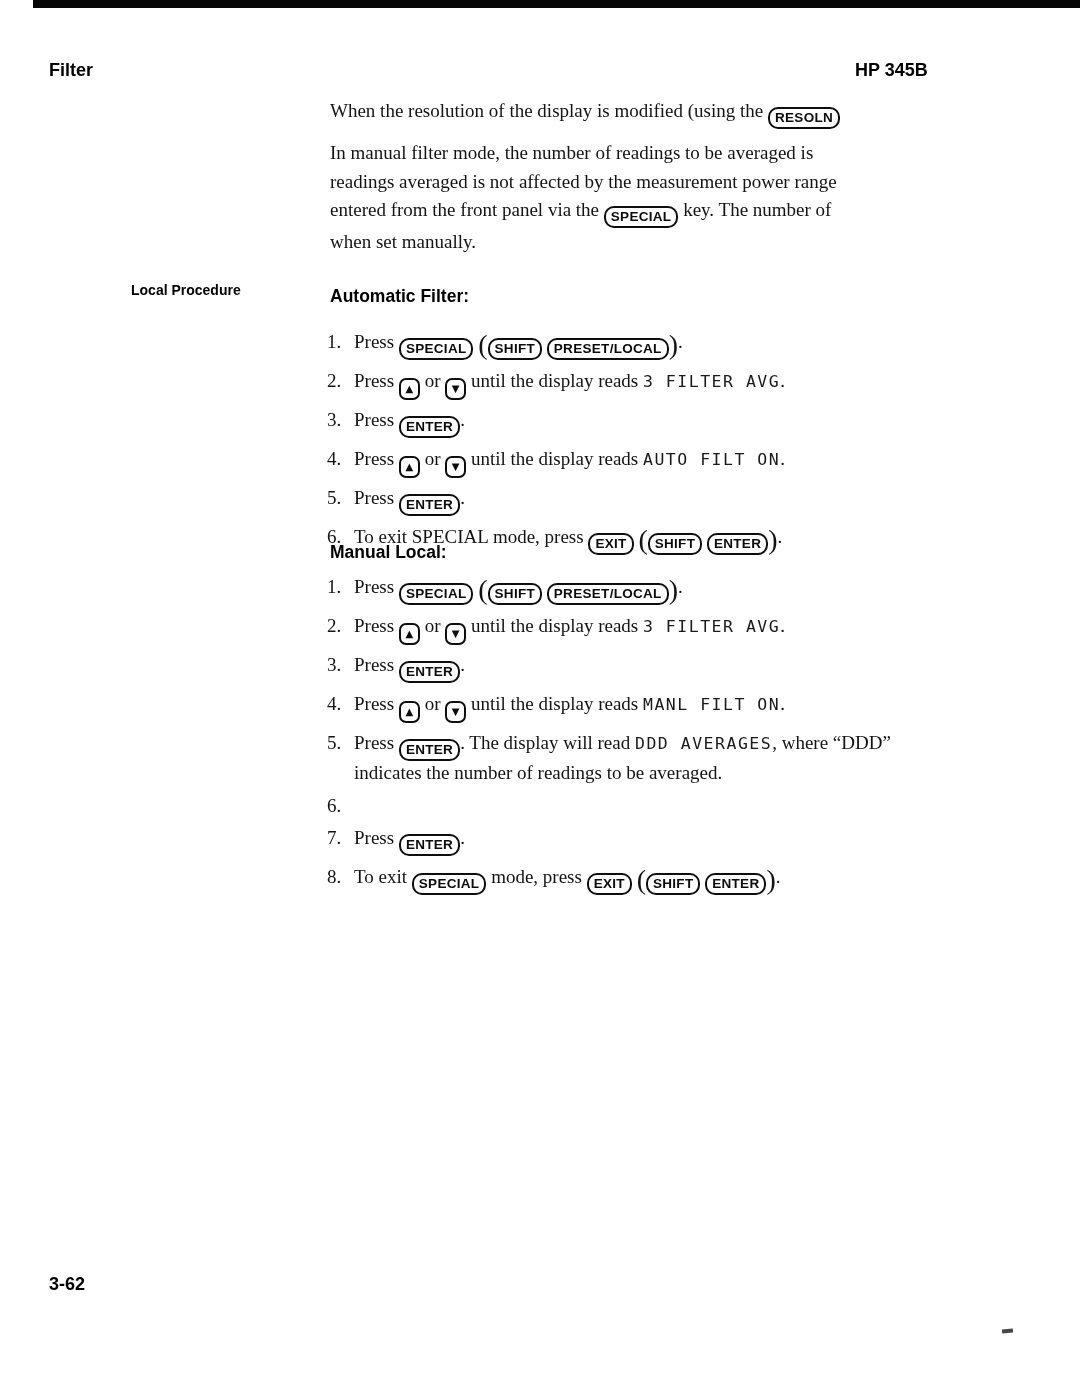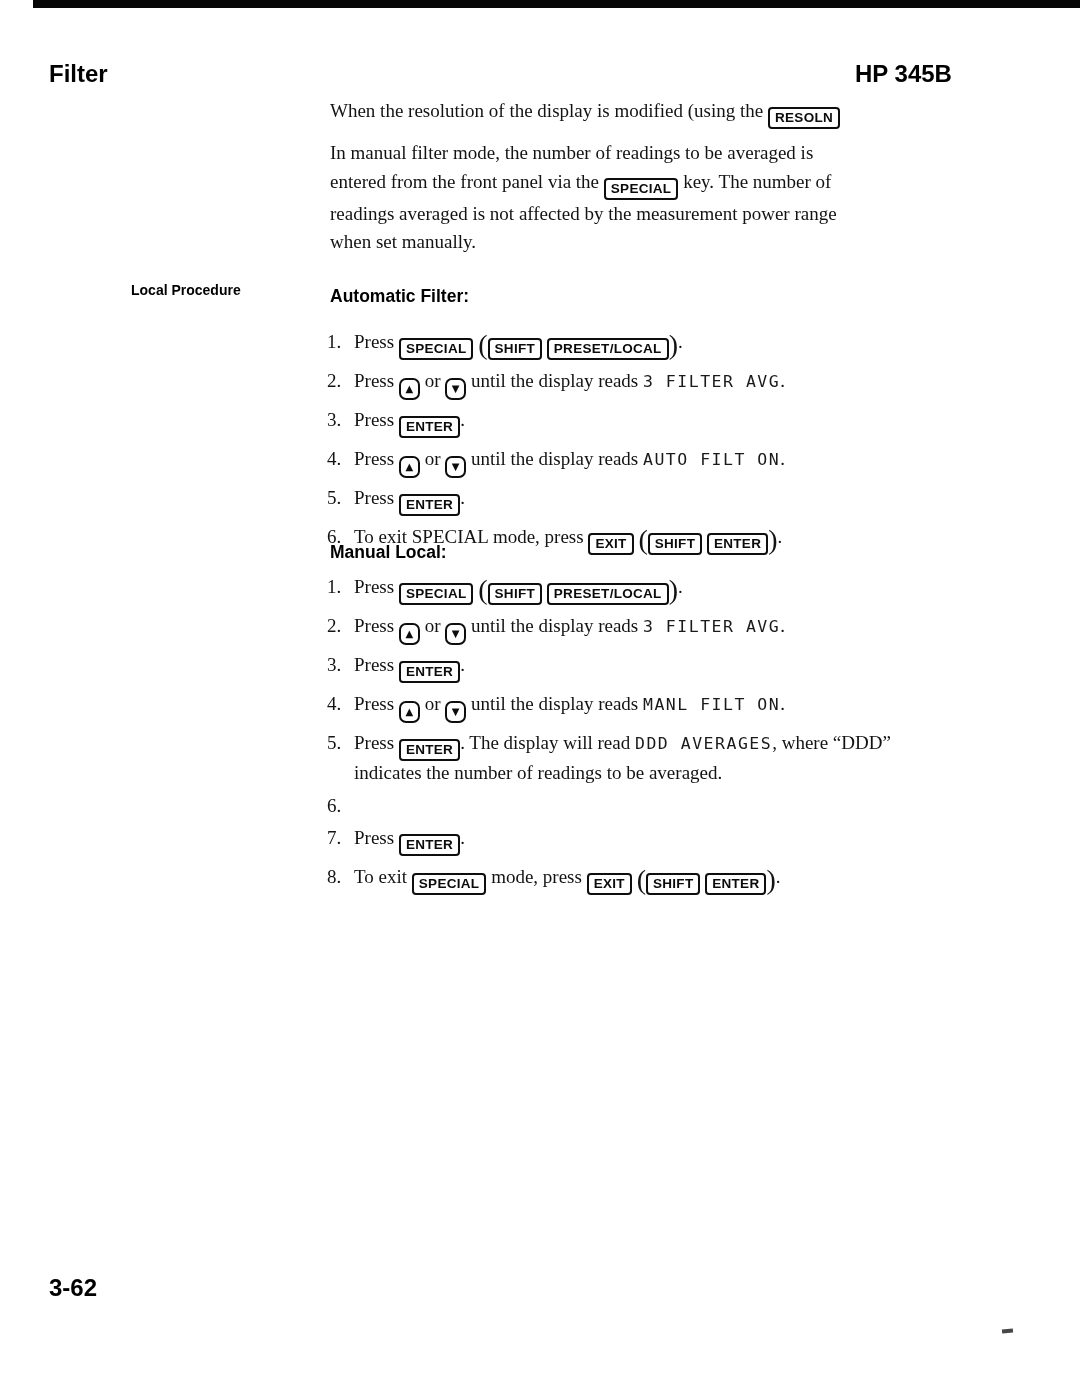--- a/index.html
+++ b/index.html
@@ -5,34 +5,34 @@
   html,body{margin:0;padding:0;background:#fff;}
   .page{position:relative;width:1080px;height:1397px;background:#ffffff;overflow:hidden;
         font-family:"Liberation Serif",serif;color:#131313;}
   .abs{position:absolute;}
 
   
   .scan-bar{position:absolute;left:33px;top:0;width:1047px;height:8px;background:#070707;}
   .scan-speck{position:absolute;left:1002px;top:1329px;width:11px;height:4px;background:#474747;transform:rotate(-6deg);}
 
   
-  .hdr{font-family:"Liberation Sans",sans-serif;font-weight:700;font-size:24px;color:#000;white-space:nowrap;}
+  .hdr{font-family:"Liberation Sans",sans-serif;font-weight:700;font-size:18px;color:#000;white-space:nowrap;}
   .h-local{font-family:"Liberation Sans",sans-serif;font-weight:700;font-size:14px;color:#000;white-space:nowrap;}
   .h-sub{font-family:"Liberation Sans",sans-serif;font-weight:700;font-size:17.5px;color:#000;white-space:nowrap;}
 
   
   .bline{line-height:28.5px;font-size:19px;white-space:nowrap;}
   .para2{margin-top:10px;}
   .sline{line-height:24px;font-size:19px;white-space:nowrap;}
   .step{display:flex;margin-bottom:8.5px;}
   .num{display:inline-block;width:27px;flex:0 0 27px;font-size:19px;line-height:24px;}
 
   
   .t{font-size:19px;}
-  .key{display:inline-block;border:2.5px solid #0e0e0e;border-radius:4px;padding:0 5px;
+  .key{display:inline-block;border:2.5px solid #0e0e0e;border-radius:10px;padding:0 5px;
        font-family:"Liberation Sans",sans-serif;font-weight:700;font-size:13.5px;line-height:18px;
        letter-spacing:.3px;color:#0b0b0b;background:#fff;vertical-align:-5px;}
   .arrow{display:inline-block;border:2.5px solid #0e0e0e;border-radius:7px;width:13px;padding:0 2px;
        text-align:center;font-family:"DejaVu Sans",sans-serif;font-size:10px;line-height:18px;
        color:#0b0b0b;background:#fff;vertical-align:-5px;}
   .disp{font-family:"DejaVu Sans Mono",monospace;font-size:16.5px;letter-spacing:1.5px;color:#1a1a1a;}
   .big{font-family:"Liberation Serif",serif;font-weight:400;font-size:28px;line-height:1;vertical-align:-6px;}
 </style>
 </head>
 <body>
@@ -44,22 +44,22 @@
 
   <div class="abs hdr" style="left:49px;top:60px;">Filter</div>
   <div class="abs hdr" style="left:855px;top:60px;">HP 345B</div>
 
   <div class="abs" style="left:330px;top:97px;">
     <div>
       <div class="bline"><span class="t">When the resolution of the display is modified (using the </span><span class="key">RESOLN</span></div>
     </div>
     <div class="para2">
       <div class="bline"><span class="t">In manual filter mode, the number of readings to be averaged is</span></div>
+      <div class="bline"><span class="t">readings averaged is not affected by the measurement power range</span></div>
       <div class="bline"><span class="t">entered from the front panel via the </span><span class="key">SPECIAL</span><span class="t"> key.  The number of</span></div>
-      <div class="bline"><span class="t">readings averaged is not affected by the measurement power range</span></div>
       <div class="bline"><span class="t">when set manually.</span></div>
     </div>
   </div>
 
   <div class="abs h-local" style="left:131px;top:282px;">Local Procedure</div>
 
   <div class="abs h-sub" style="left:330px;top:286px;">Automatic Filter:</div>
 
   <div class="abs" style="left:327px;top:330px;">
     <div class="step">

